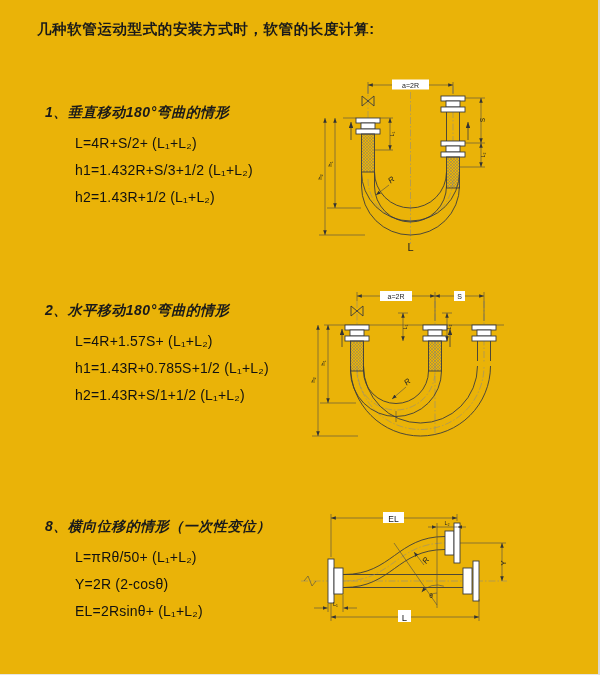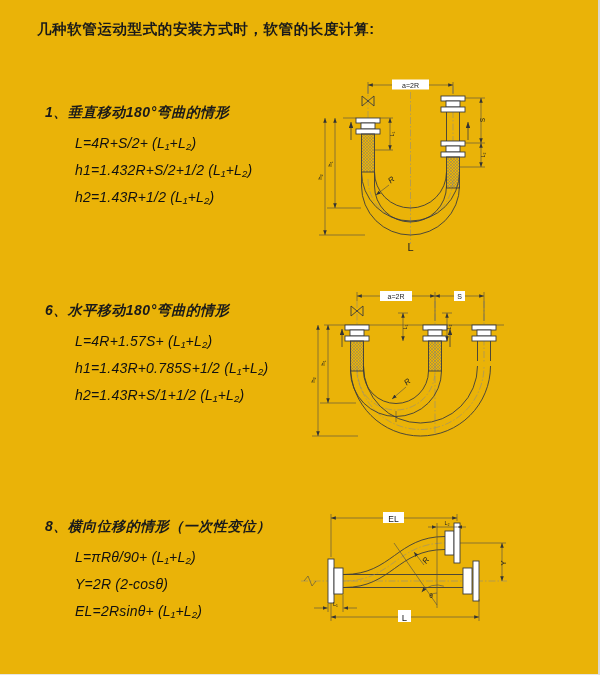--- a/index.html
+++ b/index.html
@@ -2,21 +2,21 @@
 <html><head>
 <meta charset="utf-8">
 <style>
   html,body{margin:0;padding:0;background:#f2f2f2;}
   #page{position:relative;width:600px;height:675px;background:#eab308;overflow:hidden;
         font-family:"Liberation Sans","DejaVu Sans",sans-serif;color:#1a1a1a;
         border-right:2px solid #d9d9d9;border-bottom:1px solid #e6e6e6;box-sizing:border-box;}
   .title{position:absolute;left:37px;top:20px;font-size:14.5px;font-weight:600;letter-spacing:0.6px;}
   .section{position:absolute;left:45px;}
   .sec-heading{font-size:14px;font-weight:600;letter-spacing:0.5px;white-space:nowrap;font-style:italic;}
-  .formulas{padding-left:30px;margin-top:8px;font-style:italic;}
+  .formulas{padding-left:30px;margin-top:8px;}
   .formula{font-size:14px;letter-spacing:0.2px;line-height:27px;white-space:nowrap;color:#111;}
   .diagram{position:absolute;}
   
   .ln{fill:none;stroke:#3c3c3c;stroke-width:0.9;}
   .fl{fill:#ffffff;stroke:#3c3c3c;stroke-width:0.9;}
   .hs{stroke:#3c3c3c;stroke-width:0.9;}
   .dl{fill:none;stroke:#4a4a4a;stroke-width:0.6;}
   .mv{fill:none;stroke:#3c3c3c;stroke-width:0.8;}
   .cl{fill:none;stroke:#8a8a8a;stroke-width:0.55;stroke-dasharray:7 2 1.5 2;}
   .lbl{fill:#222;font-family:"Liberation Sans","DejaVu Sans",sans-serif;}
@@ -26,21 +26,21 @@
 <body>
 
 <div id="page">
 
   <div class="title">几种软管运动型式的安装方式时，软管的长度计算:</div>
 
   <div class="section" style="top:104px;">
     <div class="sec-heading">1、垂直移动180°弯曲的情形</div>
     <div class="formulas">
       <div class="formula">L=4R+S/2+ (L₁+L₂)</div>
-      <div class="formula">h1=1.432R+S/2+1/2 (L₁+L₂)</div>
+      <div class="formula">h1=1.432R+S/3+1/2 (L₁+L₂)</div>
       <div class="formula">h2=1.43R+1/2 (L₁+L₂)</div>
     </div>
   </div>
 
   <svg class="diagram" style="left:313px;top:72px;" width="260" height="192" viewBox="0 0 260 192">
     <defs>
       <pattern id="h1p" width="3" height="3" patternUnits="userSpaceOnUse">
         <path d="M0,0L3,3M3,0L0,3" stroke="#777" stroke-width="0.4"></path>
       </pattern>
       <marker id="m1" markerWidth="9" markerHeight="6" refX="8" refY="3" orient="auto-start-reverse">
@@ -108,21 +108,21 @@
       <text class="lbl" x="171.5" y="83" transform="rotate(-90 171.5 83)" text-anchor="middle" font-size="5.5">L₂</text>
     </g>
     <g>
       <text class="lbl" x="80" y="110" transform="rotate(-40 80 110)" font-style="italic" font-size="8" text-anchor="middle">R</text>
       <line class="dl" x1="76" y1="113" x2="63" y2="123" marker-end="url(#m1)"></line>
     </g>
     <text class="lbl" x="97.5" y="179" text-anchor="middle" font-size="11">L</text>
   </svg>
 
   <div class="section" style="top:302px;">
-    <div class="sec-heading">6、水平移动180°弯曲的情形</div>
+    <div class="sec-heading">2、水平移动180°弯曲的情形</div>
     <div class="formulas">
       <div class="formula">L=4R+1.57S+ (L₁+L₂)</div>
       <div class="formula">h1=1.43R+0.785S+1/2 (L₁+L₂)</div>
       <div class="formula">h2=1.43R+S/1+1/2 (L₁+L₂)</div>
     </div>
   </div>
 
   <svg class="diagram" style="left:306px;top:283px;" width="270" height="180" viewBox="0 0 270 180">
     <defs>
       <pattern id="h2p" width="3" height="3" patternUnits="userSpaceOnUse">
@@ -200,21 +200,21 @@
     <g>
       <text class="lbl" x="103" y="101" transform="rotate(-40 103 101)" font-style="italic" font-size="8" text-anchor="middle">R</text>
       <line class="dl" x1="100" y1="104" x2="86" y2="116" marker-end="url(#m2)"></line>
     </g>
     <line class="dl" x1="90" y1="128" x2="90" y2="139"></line>
   </svg>
 
   <div class="section" style="top:518px;">
     <div class="sec-heading">8、横向位移的情形（一次性变位）</div>
     <div class="formulas">
-      <div class="formula">L=πRθ/90+ (L₁+L₂)</div>
+      <div class="formula">L=πRθ/50+ (L₁+L₂)</div>
       <div class="formula">Y=2R (2-cosθ)</div>
       <div class="formula">EL=2Rsinθ+ (L₁+L₂)</div>
     </div>
   </div>
 
   <svg class="diagram" style="left:297px;top:505px;" width="300" height="150" viewBox="0 0 300 150">
     <defs>
       <marker id="m3" markerWidth="9" markerHeight="6" refX="8" refY="3" orient="auto-start-reverse">
         <path d="M0,0L8,3L0,6z" fill="#333"></path>
       </marker>

